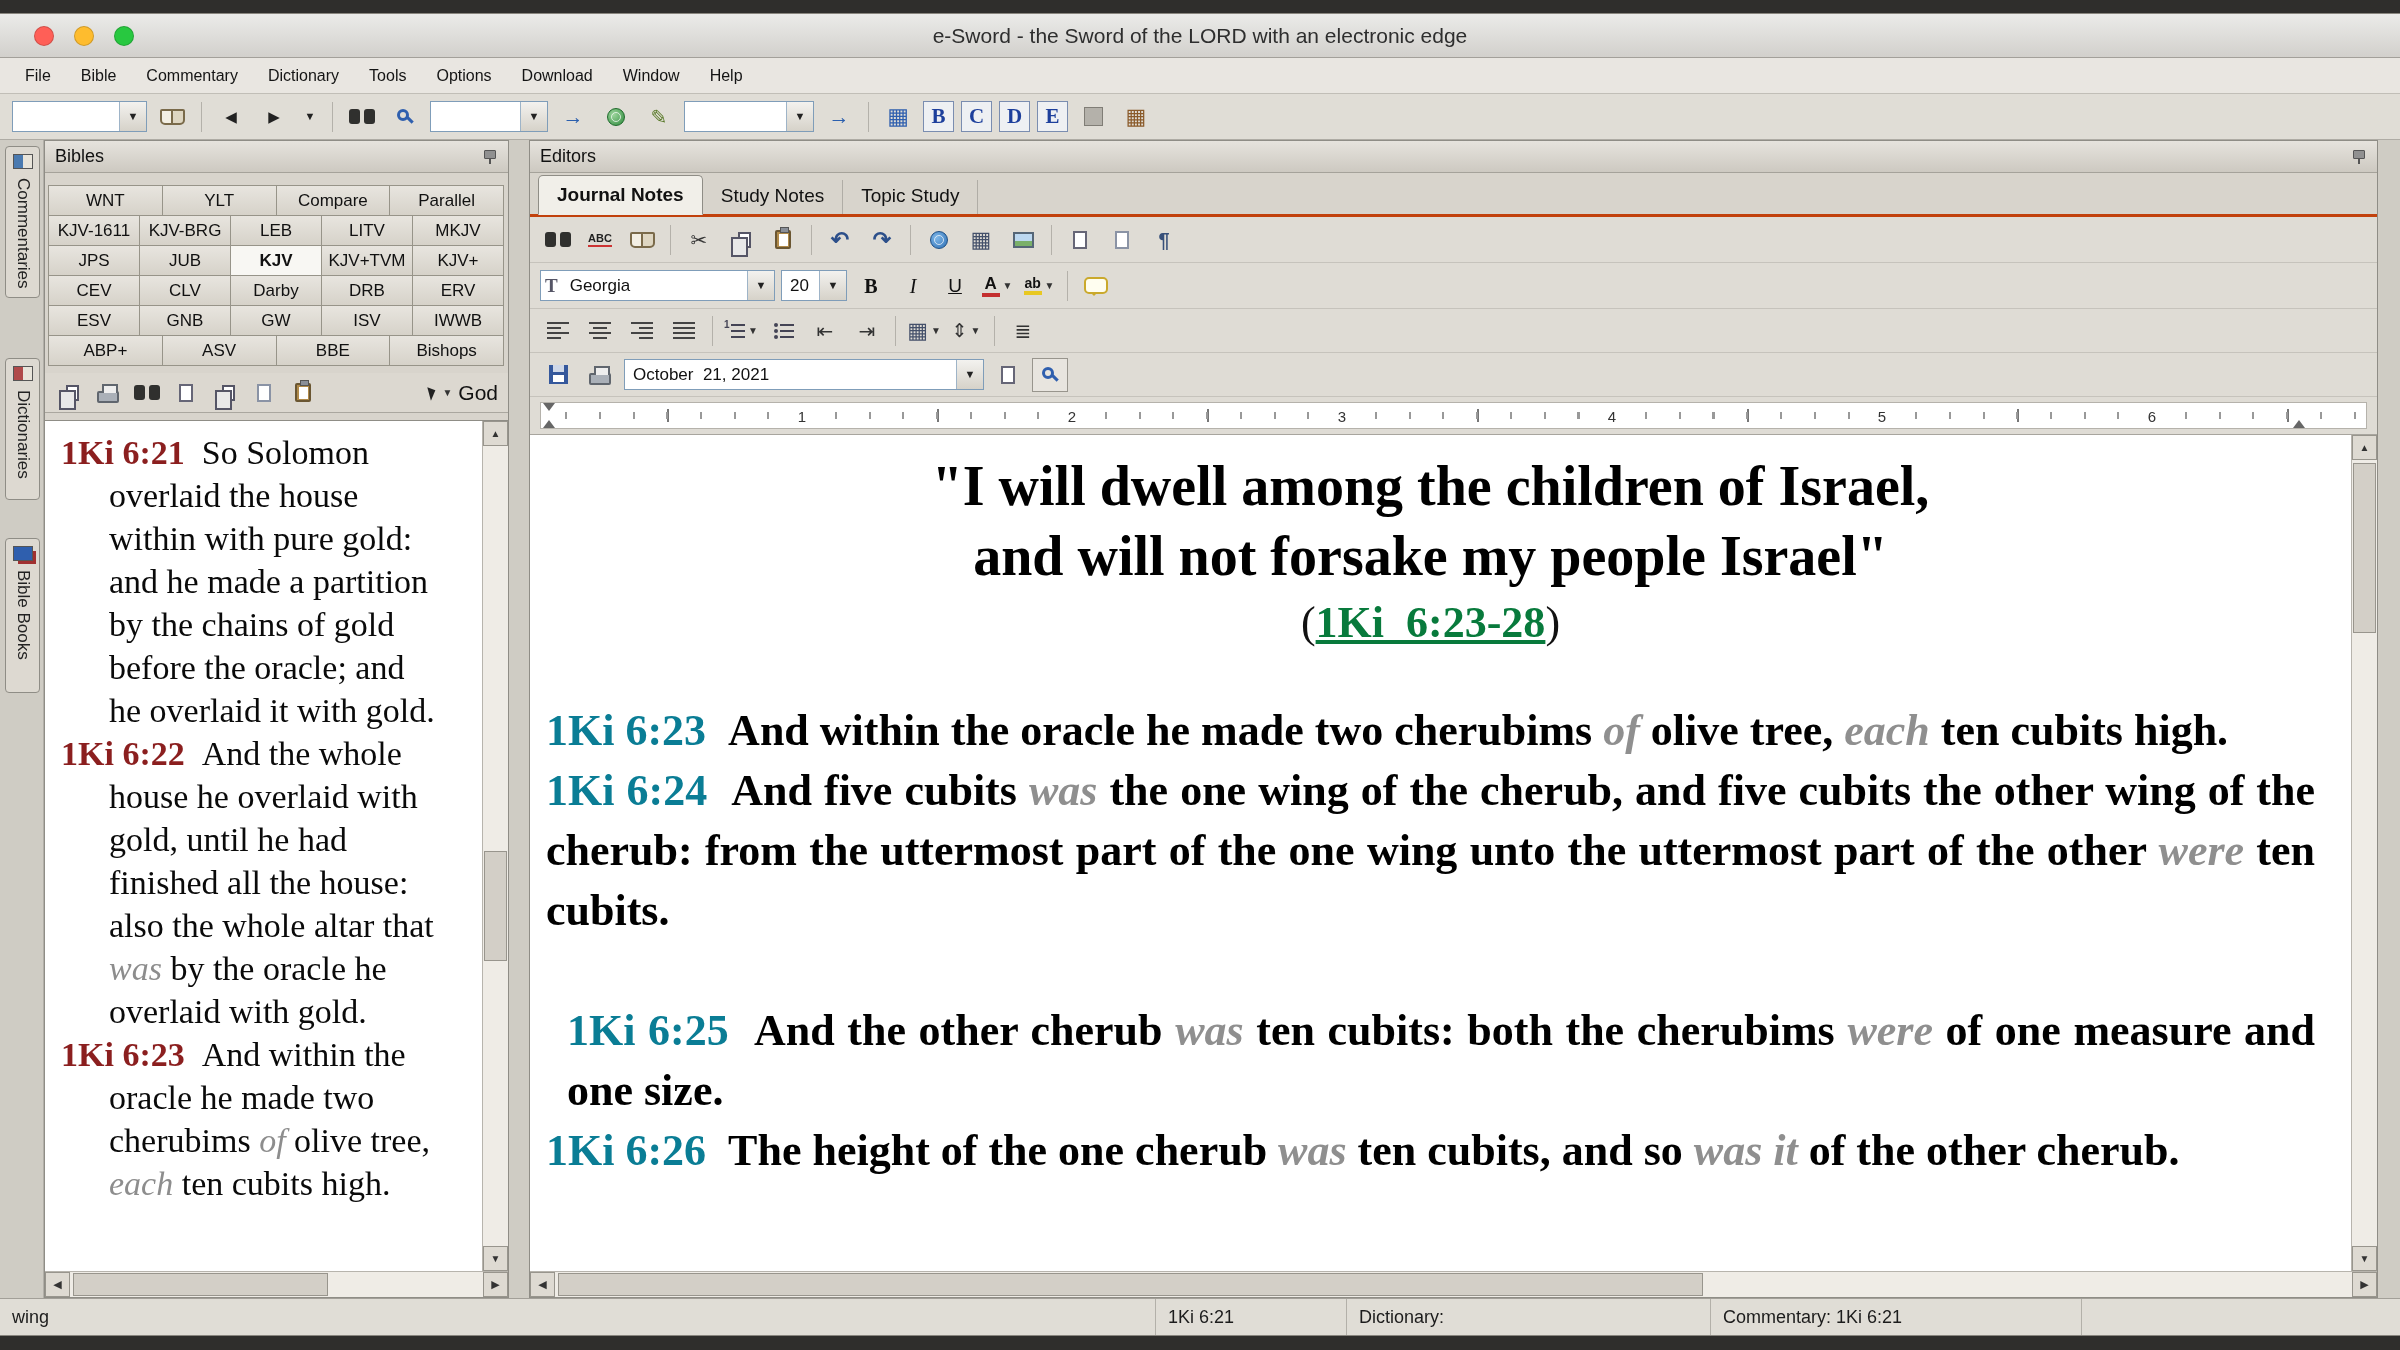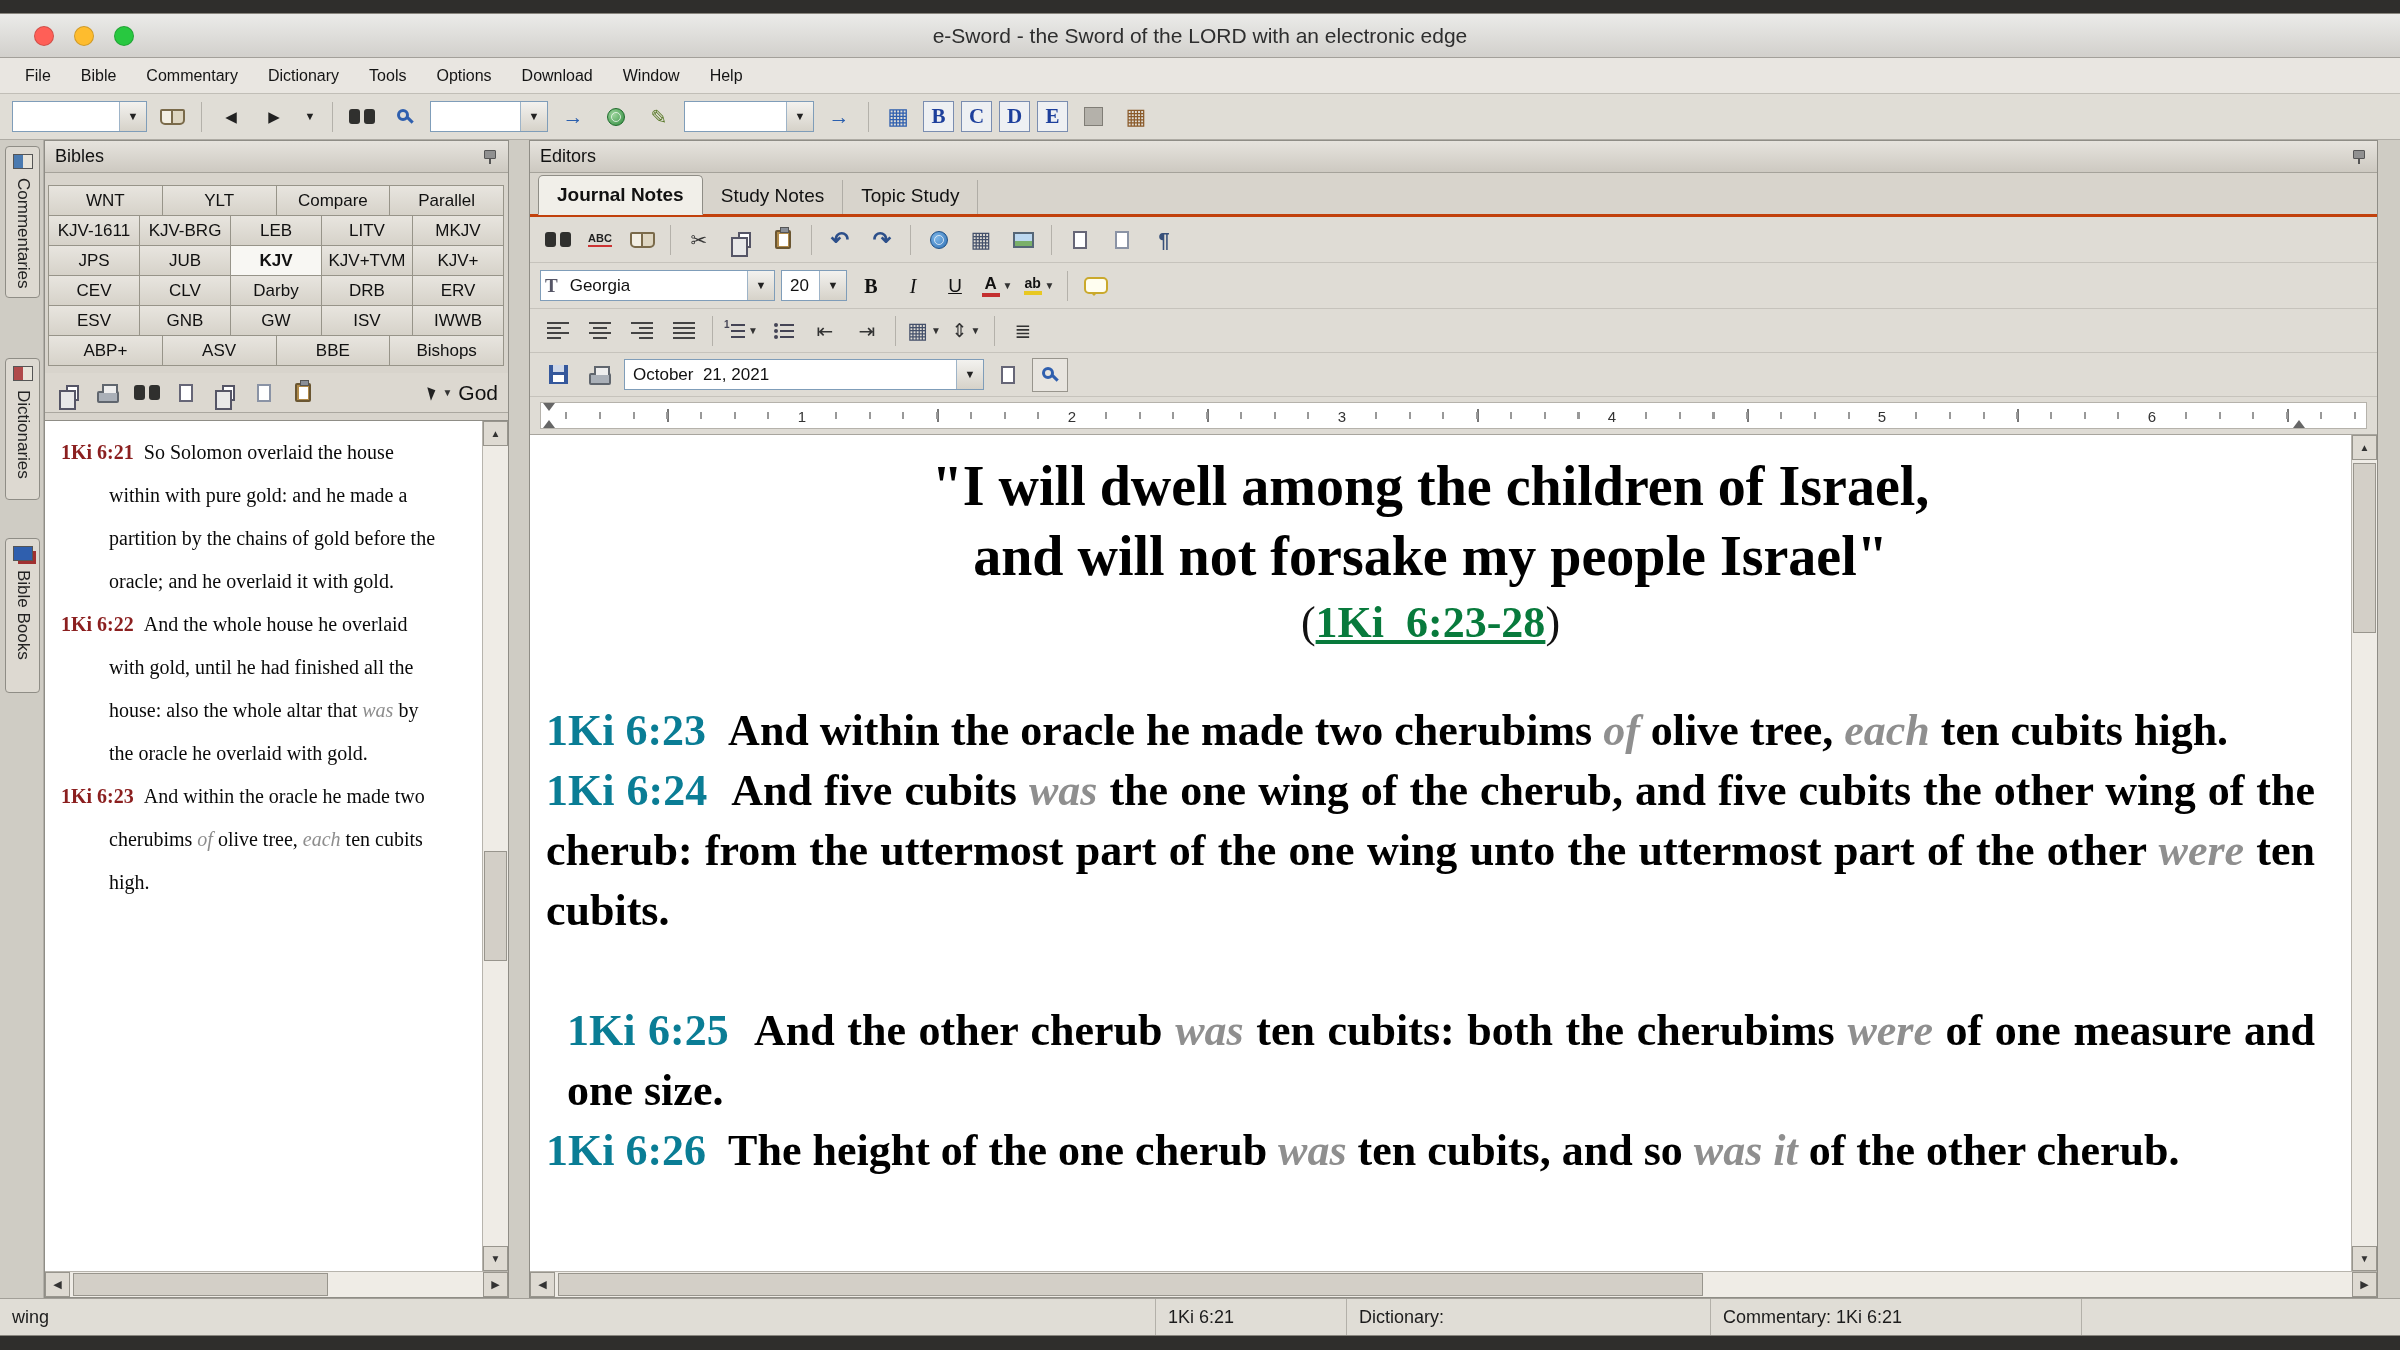--- a/index.html
+++ b/index.html
@@ -140,21 +140,21 @@
           margin:-1px 0 0 -1px; white-space:nowrap; overflow:hidden; padding:0 2px; }
   .btab.active { background:#f8f7f3; font-weight:700; }
   .mini-toolbar { height:40px; display:flex; align-items:center; gap:11px; padding:0 10px;
                   border-bottom:1px solid #aaa79f; background:#dcd8d0; flex:none; }
   .mini-toolbar .ebtn{min-width:28px;height:30px}
   .strongs { margin-left:auto; display:flex; align-items:center; gap:6px; font-size:21px; color:#111; }
   .i-cursor{width:0;height:0;border-left:7px solid #222;border-top:5px solid transparent;border-bottom:9px solid transparent;transform:rotate(-15deg)}
 
   .bible-text { flex:1; position:relative; background:#fff; border-top:1px solid #8f8d86; min-height:0; }
   .bverses { position:absolute; inset:10px 64px 26px 16px; overflow:hidden;
-             font-family:"Liberation Serif",serif; font-size:20px; line-height:43px; color:#0a0a0a; }
+             font-family:"Liberation Serif",serif; font-size:34px; line-height:43px; color:#0a0a0a; }
   .bverse { padding-left:48px; text-indent:-48px; }
   .bref { color:#8b1f1f; font-weight:700; }
   .bverse .it { color:#8d8d8d; font-style:italic; }
 
   .splitter { width:20px; background:#cfccc4; flex:none; }
   .right-strip { width:22px; background:#cfccc4; flex:none; }
 
   .editors { flex:1; min-width:0; }
   .etabs { height:44px; display:flex; align-items:flex-end; padding:4px 8px 0; background:#d8d4cc;
            border-bottom:3px solid #c2410c; flex:none; }

